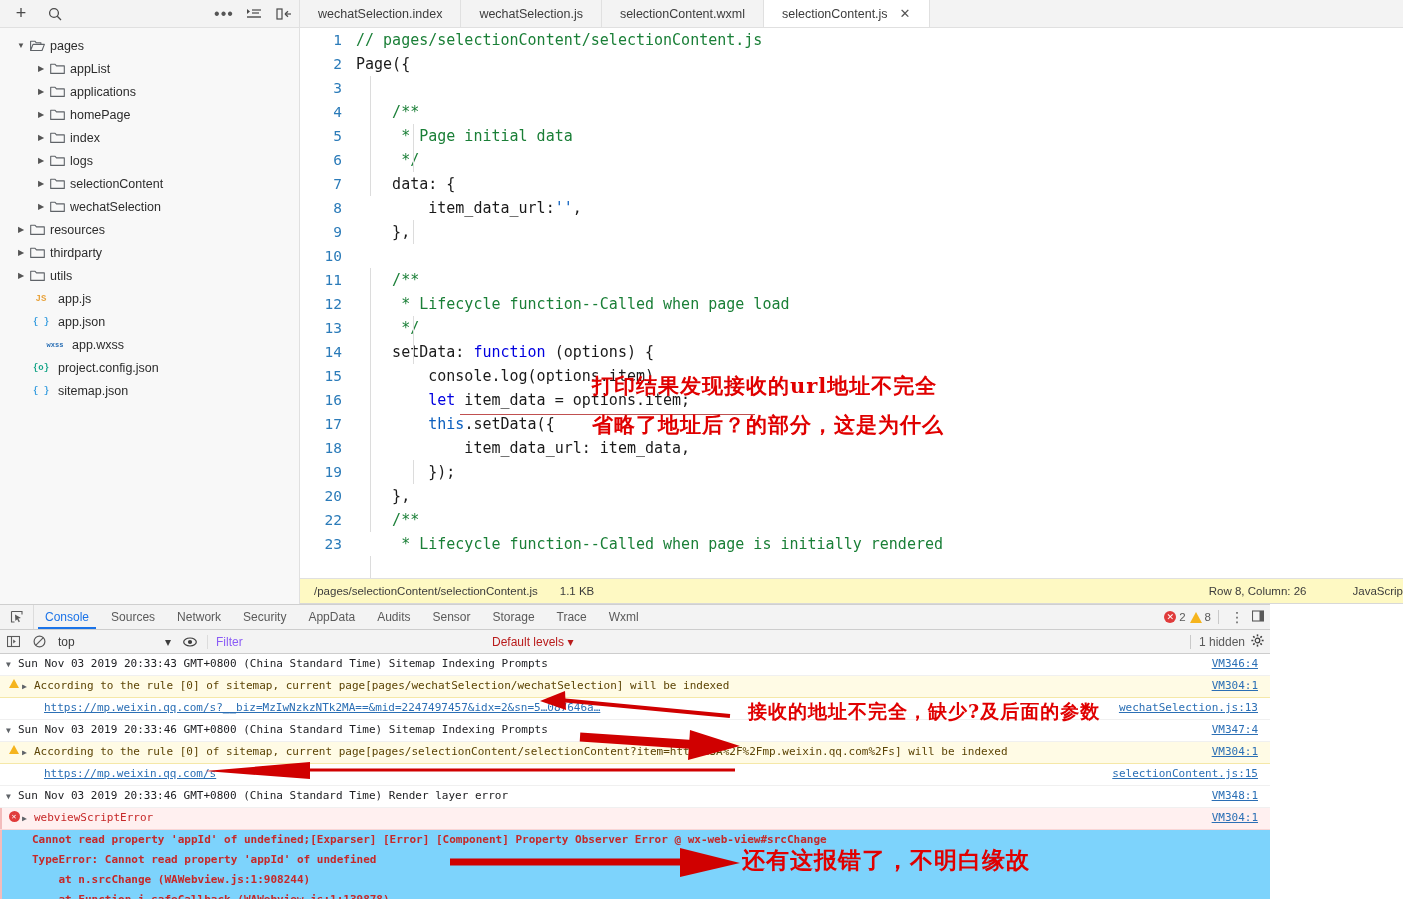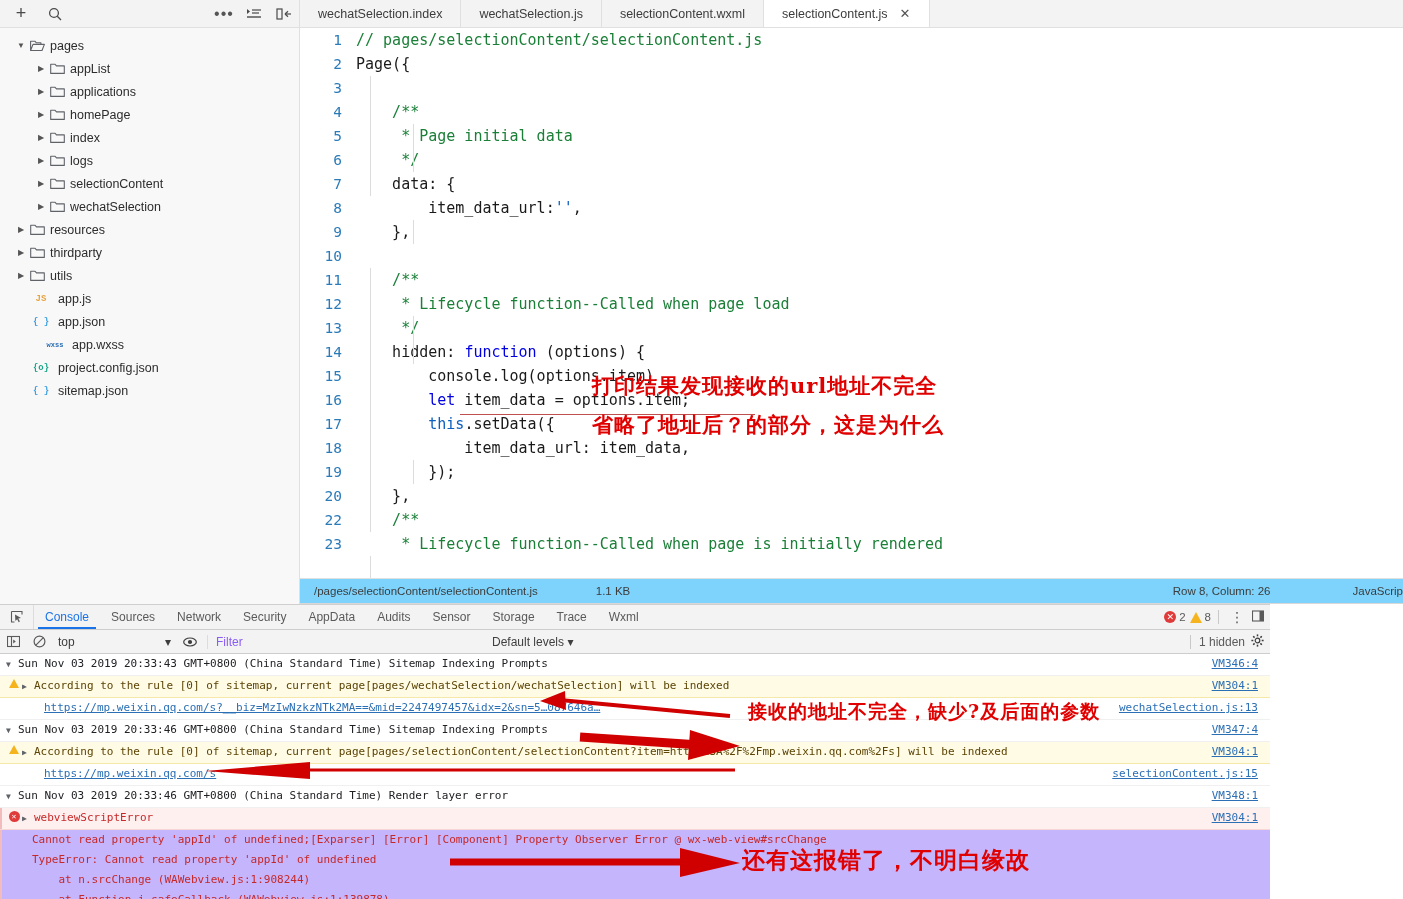--- a/index.html
+++ b/index.html
@@ -140,25 +140,25 @@
     letter-spacing: 1px;
   }
 
   
   .arrow-svg { position: absolute; pointer-events: none; }
 
   
   .statusbar {
     position: absolute; left: 300px; top: 578px;
     width: 1103px; height: 26px;
-    background: #7dd3fc;
+    background: #fef9c3;
     border-top: 1px solid #e0e0e0;
     border-bottom: 1px solid #d8d8d8;
     display: flex; align-items: center;
-    font-size: 11.5px; color: #3c3c3c; gap: 36px;
+    font-size: 11.5px; color: #3c3c3c;
   }
   .sb-path { margin-left: 14px; }
   .sb-size { margin-left: 22px; }
   .sb-pos  { margin-left: auto; }
   .sb-lang { margin-left: 46px; margin-right: 0; overflow: hidden; }
 
   .left-blank {
     position: absolute; left: 0; top: 578px;
     width: 300px; height: 26px;
     background: #f8f8f8;
@@ -220,21 +220,21 @@
     color: #5a5a5a; cursor: pointer;
   }
   .fb-ctx {
     width: 125px; display: flex; align-items: center; justify-content: space-between;
     padding: 0 6px; color: #3c3c3c; cursor: pointer;
   }
   .fb-filter {
     flex: 0 0 285px; color: #8b5cf6; padding-left: 8px;
     border-left: 1px solid #dcdcdc; margin-left: 4px;
   }
-  .fb-levels { color: #404040; cursor: pointer; }
+  .fb-levels { color: #b91c1c; cursor: pointer; }
   .fb-right { margin-left: auto; display: flex; align-items: center; gap: 6px; padding-right: 6px; }
   .hidden-count { color: #5a5a5a; border-left: 1px solid #c9c9c9; padding-left: 8px; }
 
   
   .console {
     position: relative;
     height: 246px; overflow: hidden;
     font-family: "DejaVu Sans Mono", "Liberation Mono", monospace;
     font-size: 11px;
     line-height: 20px;
@@ -243,21 +243,21 @@
     display: flex; align-items: flex-start;
     min-height: 20px;
     border-bottom: 1px solid #f0f0f0;
     position: relative;
     padding-left: 6px;
   }
   .c-row.group  { background: #ffffff; color: #202124; }
   .c-row.warn   { background: #fffbe5; border-bottom: 1px solid #f5e8a8; color: #5c4405; }
   .c-row.link   { background: #ffffff; }
   .c-row.err    { background: #fff0f0; border-bottom: 1px solid #f8d6d6; color: #c62828; }
-  .c-row.errcont{ background: #c4b5fd; border-bottom: none; color: #c62828; }
+  .c-row.errcont{ background: #7dd3fc; border-bottom: none; color: #c62828; font-weight: bold; }
 
   .c-tri { width: 12px; flex: 0 0 12px; font-size: 8px; color: #5f6368; padding-top: 1px; }
   .c-ico { width: 16px; flex: 0 0 16px; display: flex; align-items: center; justify-content: center; padding-top: 3px; }
   .c-ico .tri-warn-sm {
     width: 0; height: 0;
     border-left: 5px solid transparent; border-right: 5px solid transparent;
     border-bottom: 9px solid #f5b41d;
     position: relative;
   }
   .c-ico .dot-err-sm {
@@ -507,21 +507,21 @@
           <div class="code-line">
             <div class="lnum">12</div>
             <div class="ctext"><span class="tk-comment">     * Lifecycle function--Called when page load</span></div>
           </div>
           <div class="code-line">
             <div class="lnum">13</div>
             <div class="ctext"><span class="tk-comment">     */</span></div>
           </div>
           <div class="code-line">
             <div class="lnum">14</div>
-            <div class="ctext"><span class="tk-plain">    hidden: </span><span class="tk-kw">function</span><span class="tk-plain"> (options) {</span></div>
+            <div class="ctext"><span class="tk-plain">    setData: </span><span class="tk-kw">function</span><span class="tk-plain"> (options) {</span></div>
           </div>
           <div class="code-line">
             <div class="lnum">15</div>
             <div class="ctext"><span class="tk-plain">        console.log(options.item)</span></div>
           </div>
           <div class="code-line">
             <div class="lnum">16</div>
             <div class="ctext"><span class="tk-plain">        </span><span class="tk-kw">let</span><span class="tk-plain"> item_data = options.item;</span></div>
           </div>
           <div class="code-line">

